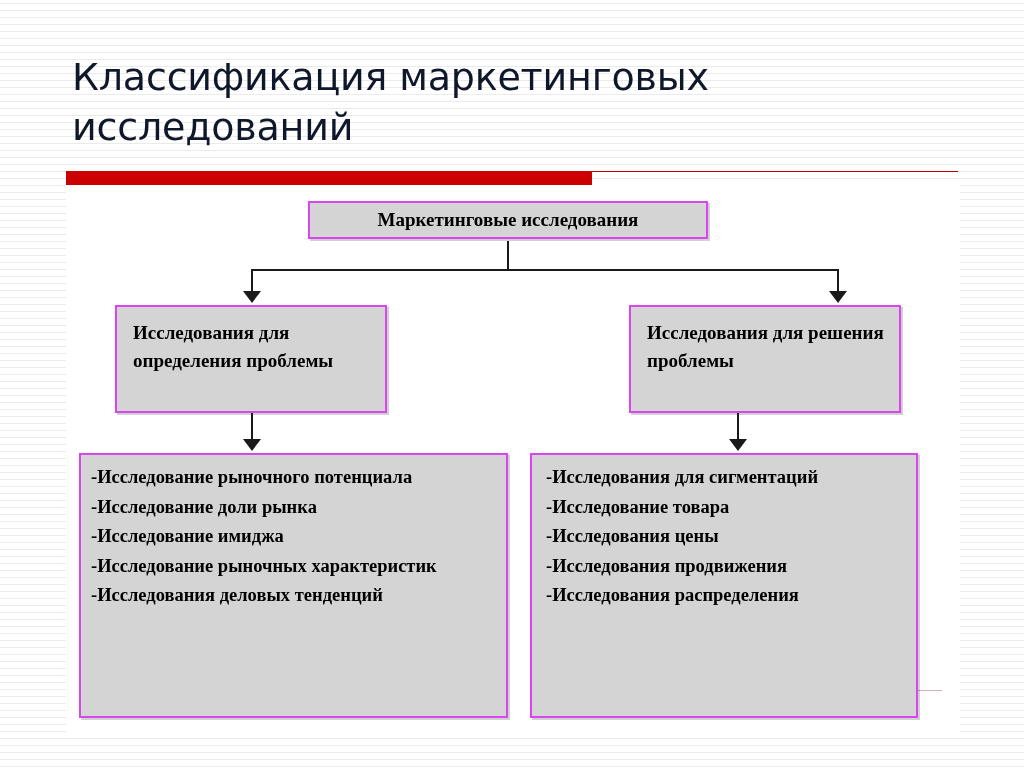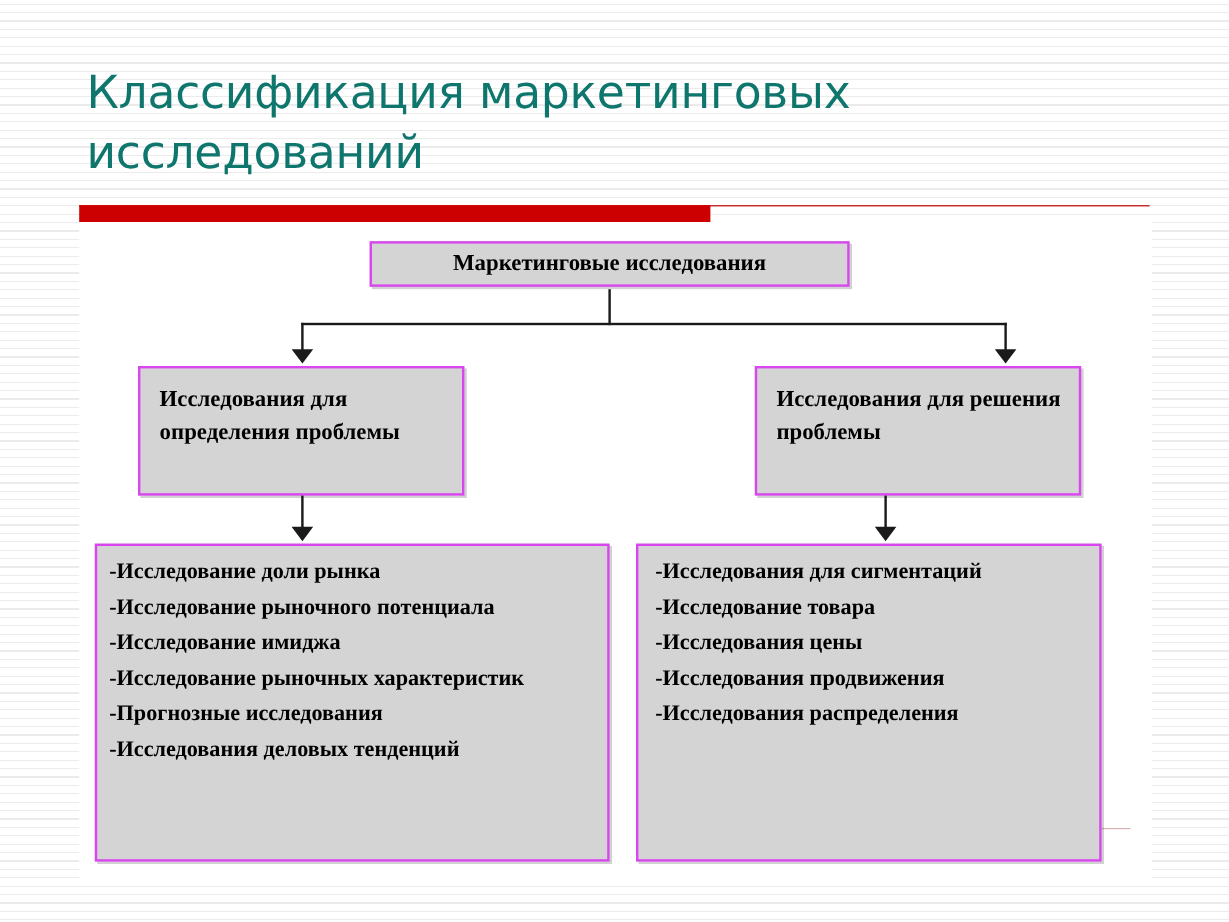--- a/index.html
+++ b/index.html
@@ -28,21 +28,21 @@
   
   #slide-title {
     position: absolute;
     left: 72px;
     top: 52px;
     width: 880px;
     font-family: "DejaVu Sans", sans-serif;
     font-size: 38px;
     line-height: 50px;
     font-weight: 400;
-    color: #0f766e;
+    color: #0f172a;
     letter-spacing: -0.2px;
   }
 
   
   #title-rule-wrap {
     position: absolute;
     left: 66px;
     top: 171px;
     width: 892px;
     height: 14px;
@@ -201,25 +201,24 @@
     <span class="node-text">Исследования для решения проблемы</span>
   </div>
 
   <div class="conn-line conn-v" id="stem-mid-left"></div>
   <div class="arrow-head" id="arrow-left-bot"></div>
   <div class="conn-line conn-v" id="stem-mid-right"></div>
   <div class="arrow-head" id="arrow-right-bot"></div>
 
   <div class="node node-leaf" id="node-leaf-left">
     <ul class="leaf-list">
+        <li>-Исследование рыночного потенциала</li>
         <li>-Исследование доли рынка</li>
-        <li>-Исследование рыночного потенциала</li>
         <li>-Исследование имиджа</li>
         <li>-Исследование рыночных характеристик</li>
-        <li>-Прогнозные исследования</li>
         <li>-Исследования деловых тенденций</li>
       </ul>
   </div>
 
   <div class="node node-leaf" id="node-leaf-right">
     <ul class="leaf-list">
         <li>-Исследования для сигментаций</li>
         <li>-Исследование товара</li>
         <li>-Исследования цены</li>
         <li>-Исследования продвижения</li>

